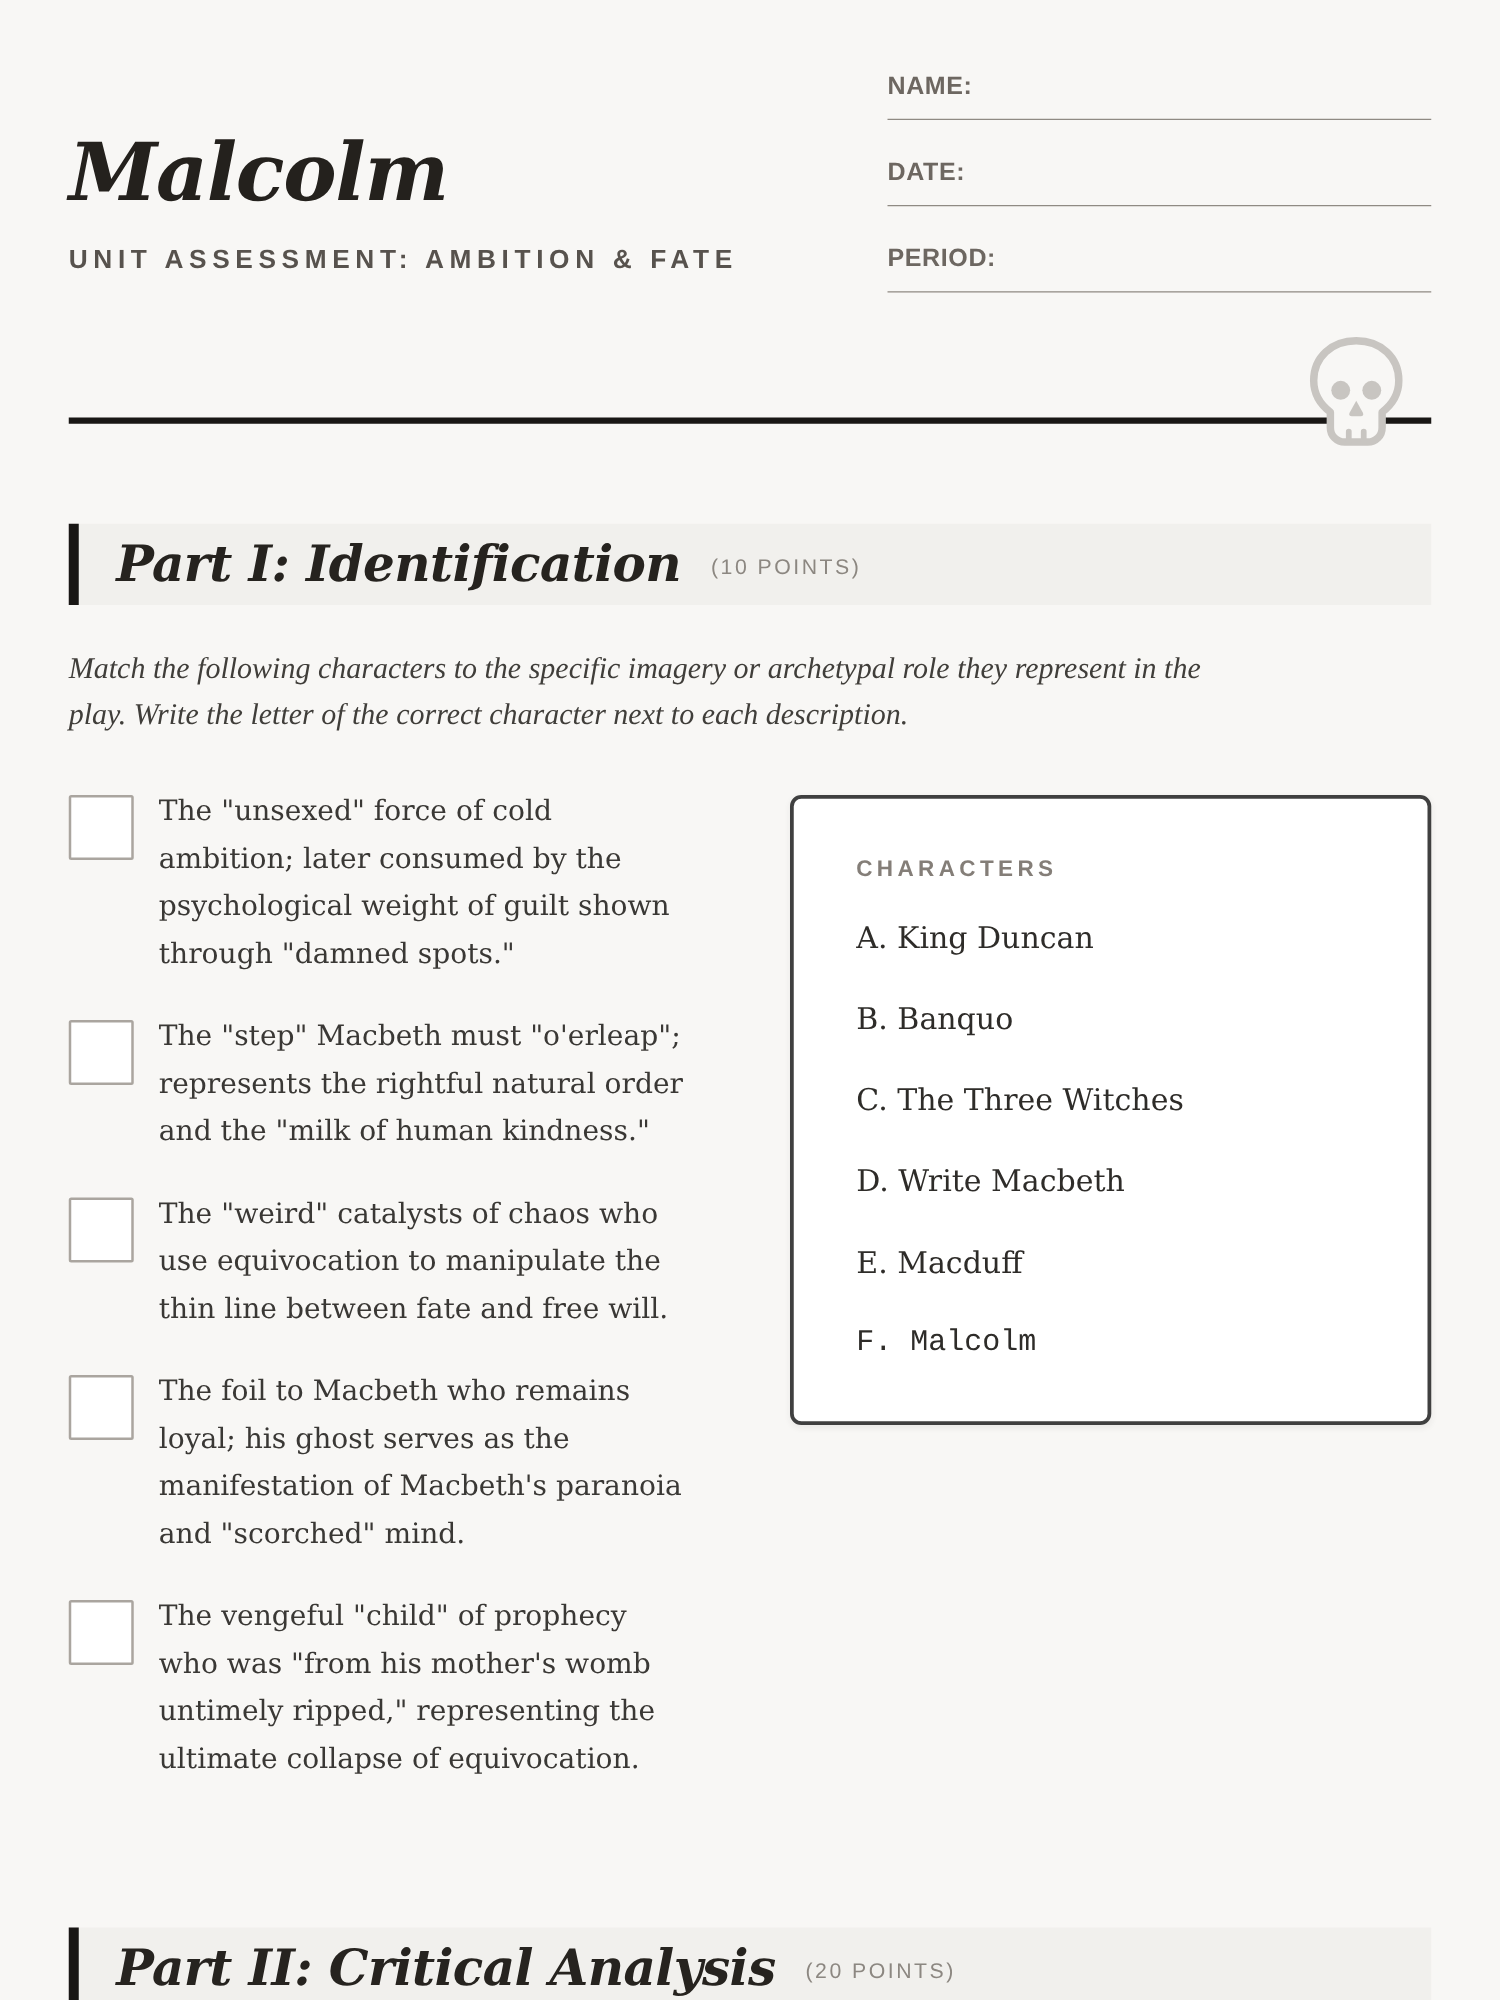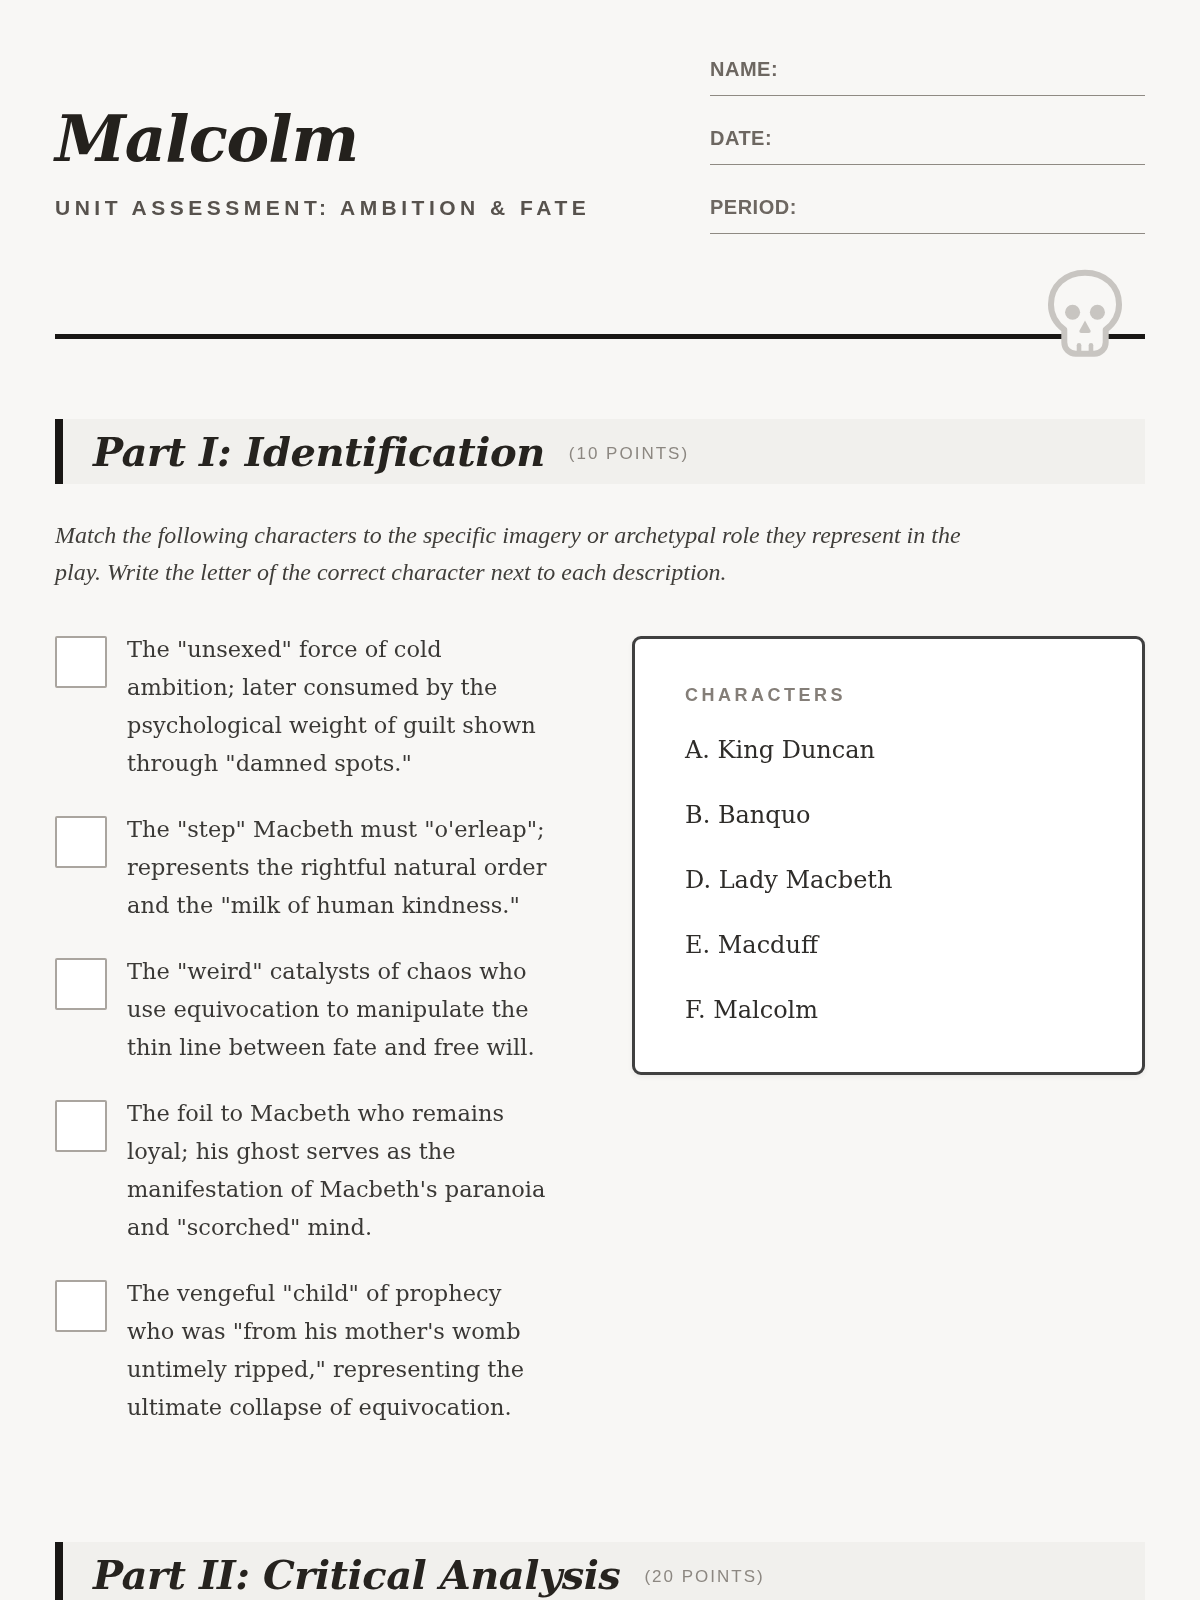--- a/index.html
+++ b/index.html
@@ -84,21 +84,21 @@
   .char-card-title {
     font-size:18px; font-weight:bold; letter-spacing:3.5px;
     color:#847e78; margin-bottom:28px;
   }
   .char-list { list-style:none; }
   .char-list li {
     font-family:"DejaVu Serif","Liberation Serif",serif;
     font-size:24px; line-height:32px; color:#2e2c29;
     margin-bottom:33px;
   }
-  .char-list li:last-child { margin-bottom:0; }
+  .char-list li:last-child { margin-bottom:0;font-family:Liberation Mono, monospace; }
 </style>
 </head>
 <body>
 
 <div class="page">
 
   <div class="header">
     <div class="title-block">
       <h1 class="doc-title">Malcolm</h1>
       <div class="doc-subtitle">UNIT ASSESSMENT: AMBITION &amp; FATE</div>
@@ -177,21 +177,22 @@
 ultimate collapse of equivocation.</div>
       </div>
 
     </div>
 
     <aside class="char-card">
       <div class="char-card-title">CHARACTERS</div>
       <ul class="char-list">
         <li>A. King Duncan</li>
         <li>B. Banquo</li>
-        <li>D. Lady Macbeth</li>
+        <li>C. The Three Witches</li>
+        <li>D. Write Macbeth</li>
         <li>E. Macduff</li>
         <li>F. Malcolm</li>
       </ul>
     </aside>
   </div>
 
   <div class="section-header part2-header">
     <span class="section-title">Part II: Critical Analysis</span>
     <span class="section-points">(20 POINTS)</span>
   </div>

